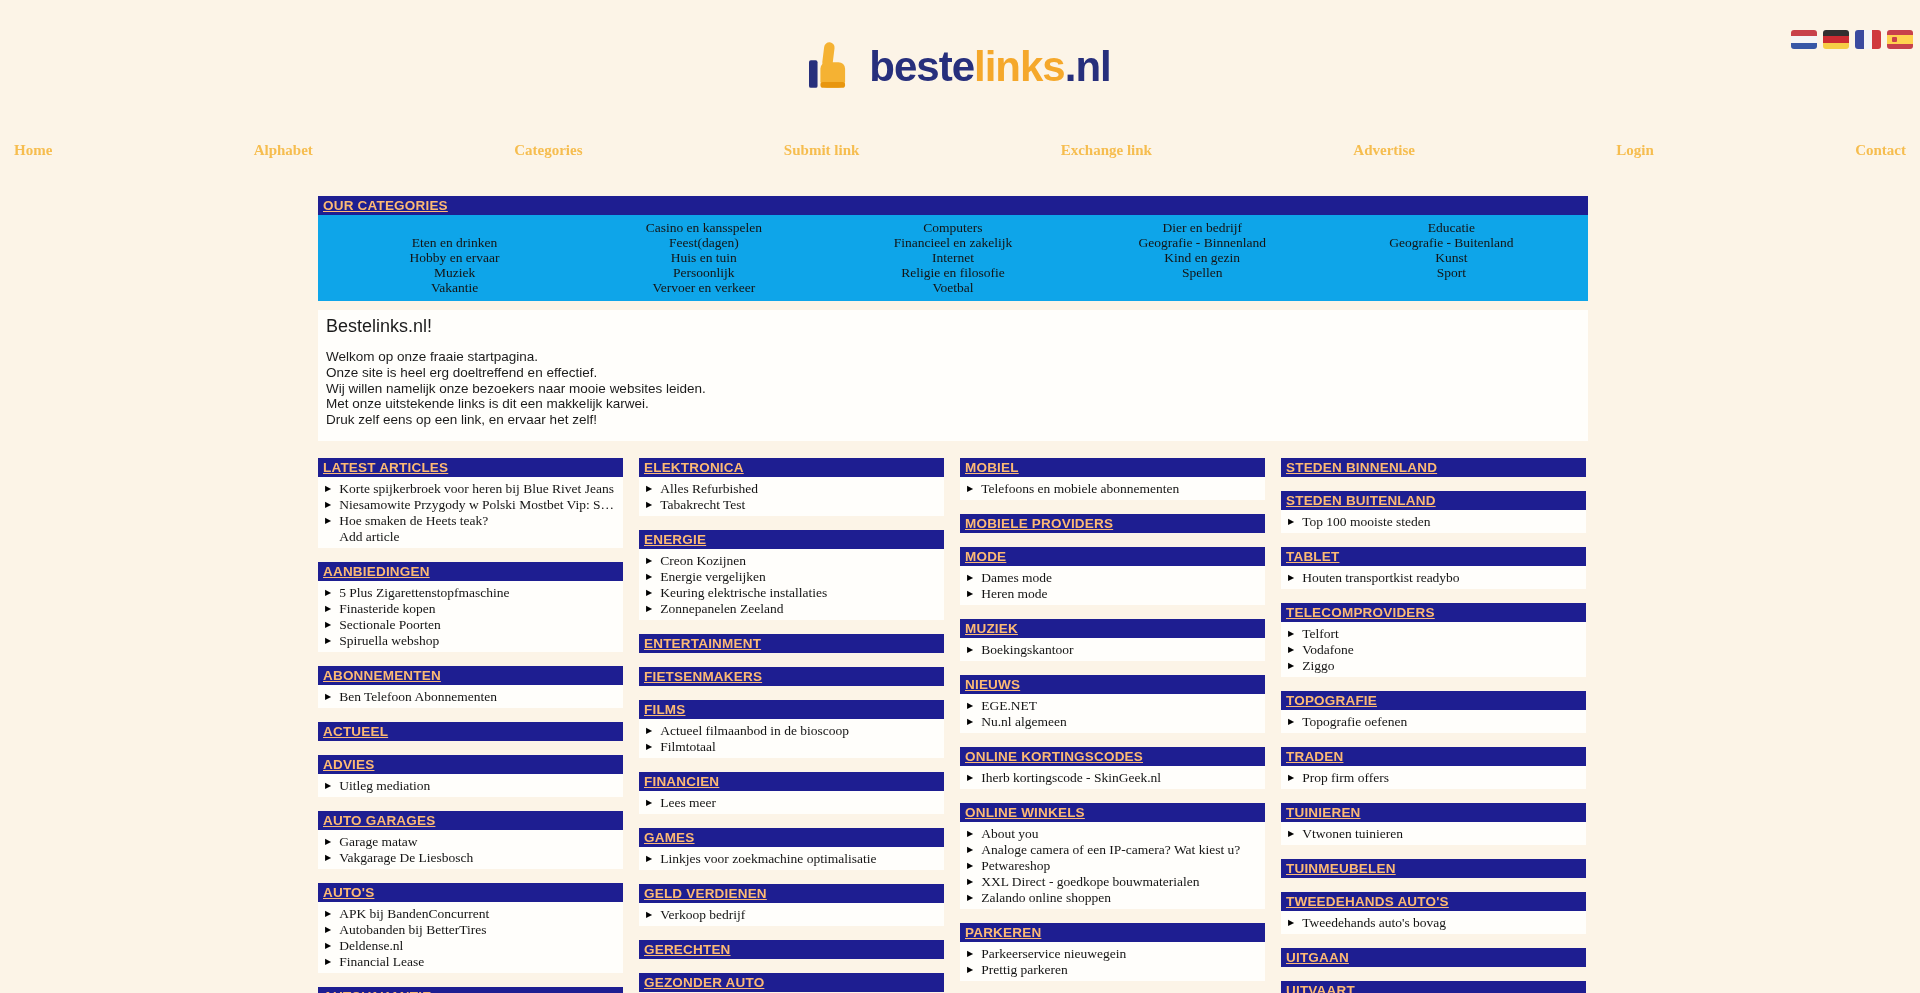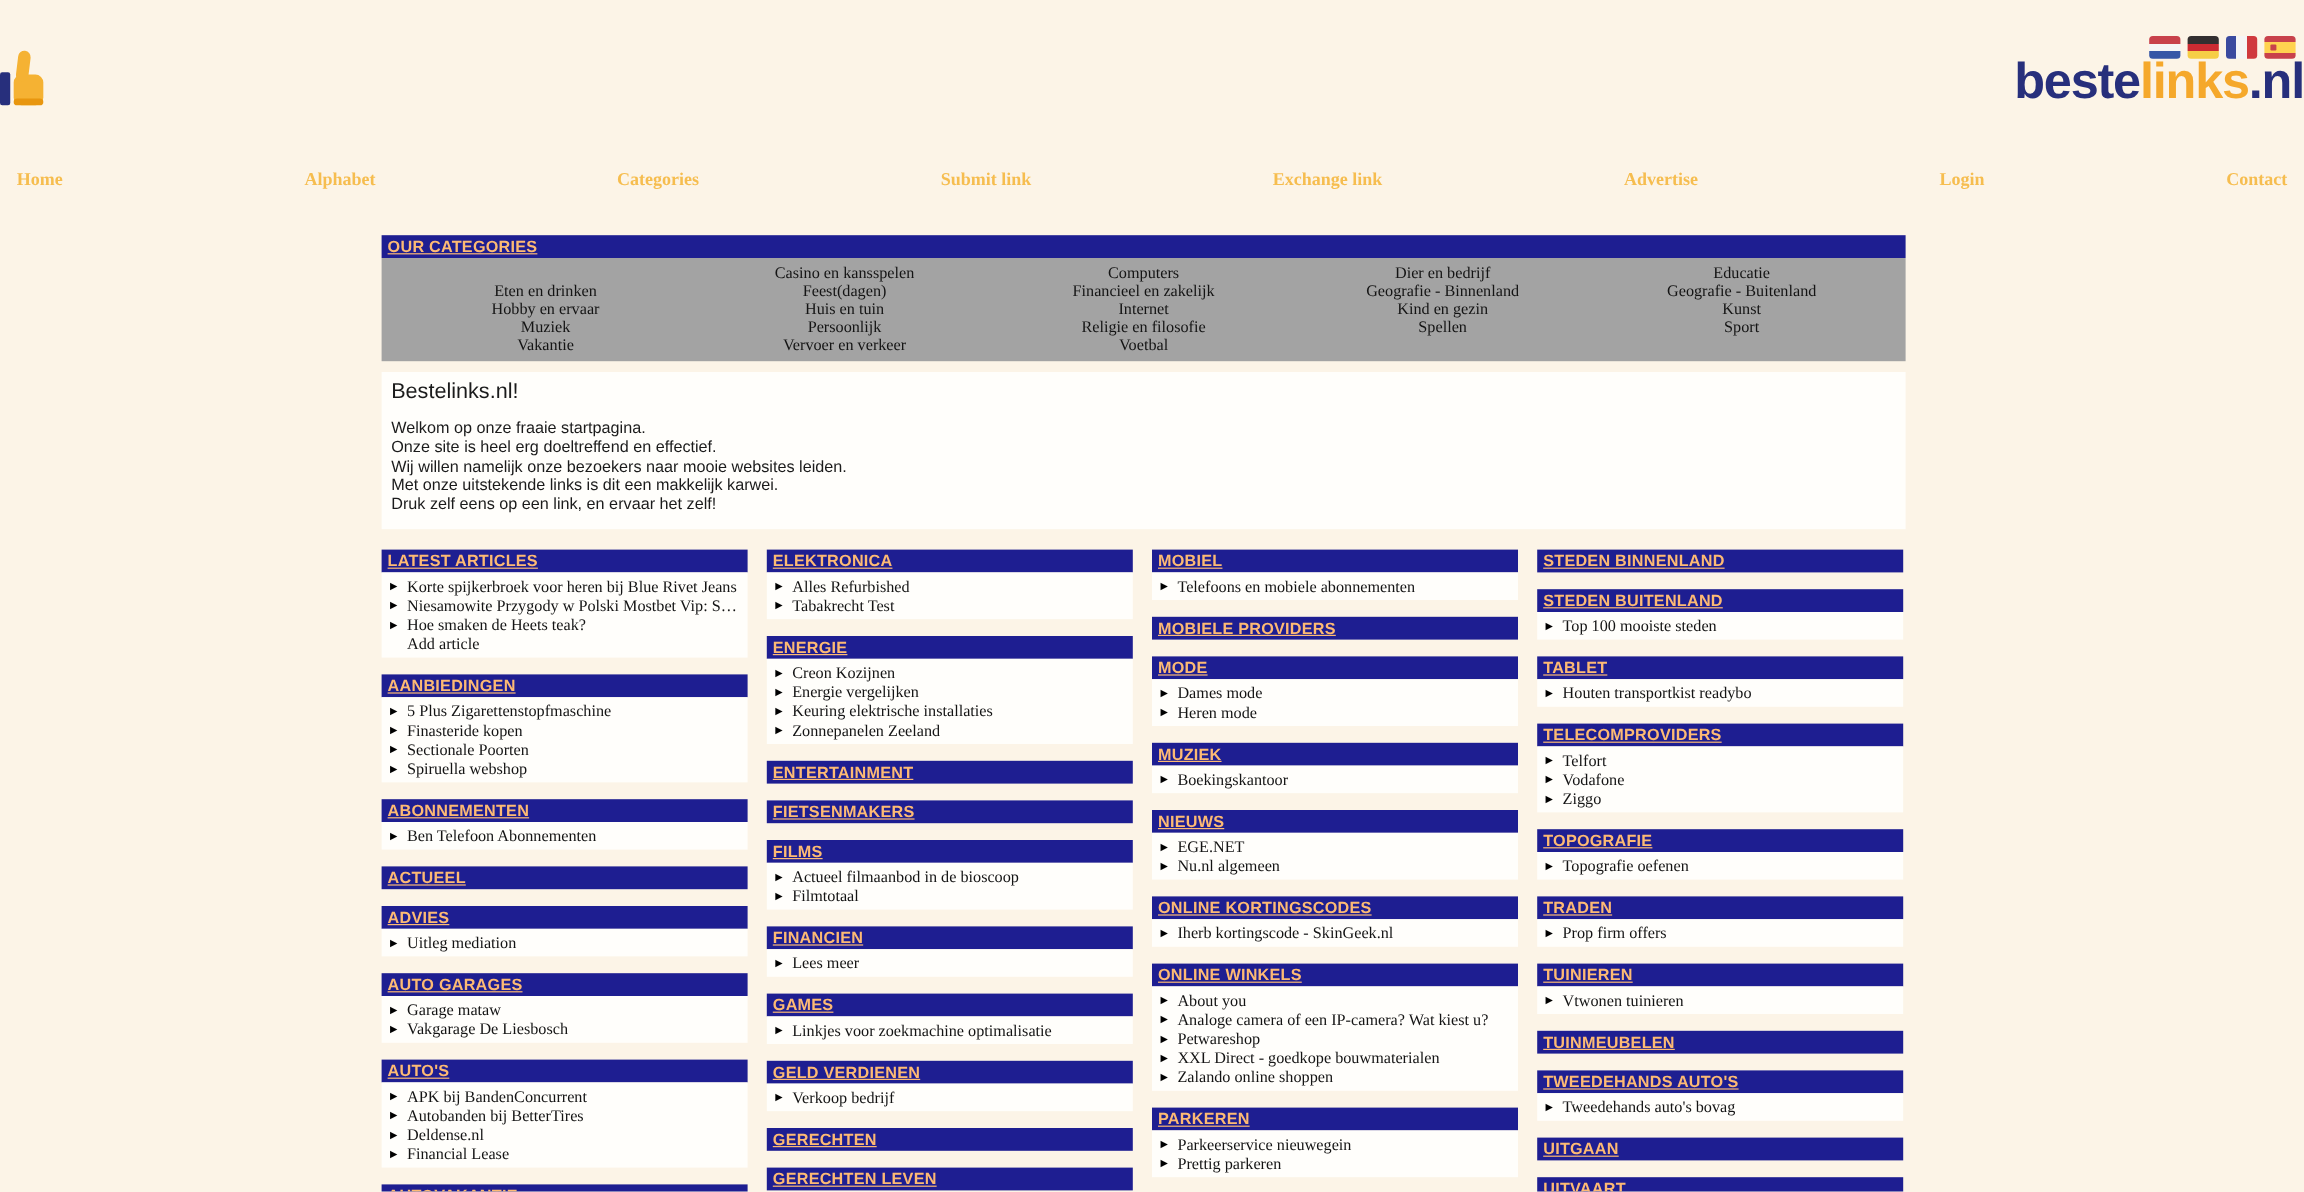--- a/index.html
+++ b/index.html
@@ -10,33 +10,33 @@
   }
   
   .flags{position:absolute;top:30px;right:7px;display:flex;gap:6px;}
   .flag{width:26px;height:19px;border-radius:3px;display:block;position:relative;overflow:hidden;}
   .flag-netherlands{background:linear-gradient(to bottom,#c8414b 0 33%,#f5f5f5 33% 66%,#3757a6 66% 100%);}
   .flag-germany{background:linear-gradient(to bottom,#332f30 0 33%,#cc2b32 33% 66%,#f6ce46 66% 100%);}
   .flag-france{background:linear-gradient(to right,#3a4a9f 0 33%,#f5f5f5 33% 66%,#d0393e 66% 100%);}
   .flag-spain{background:linear-gradient(to bottom,#c8414b 0 27%,#ffd250 27% 73%,#c8414b 73% 100%);}
   .flag-spain::after{content:"";position:absolute;left:5px;top:7px;width:5px;height:5px;background:#c8414b;border-radius:1px;}
   
-  .logo{position:absolute;top:40px;left:0;width:100%;display:flex;justify-content:space-between;align-items:center;gap:22px;}
+  .logo{position:absolute;top:40px;left:0;width:100%;display:flex;justify-content:center;align-items:center;gap:22px;}
   .logo-text{font-size:42px;font-weight:bold;letter-spacing:-1px;line-height:52px;}
   .logo-text .p1,.logo-text .p3{color:#272f7c;}
   .logo-text .p2{color:#f5a82b;}
   
   .nav{position:absolute;top:142px;left:0;width:100%;display:flex;justify-content:space-between;}
   .nav a{font-family:"Liberation Serif",serif;font-weight:bold;font-size:15px;color:#f6bd4f;
     text-decoration:none;padding:0 14px;white-space:nowrap;}
   
   .content{position:absolute;left:318px;top:196px;width:1270px;}
   .navybar{background:#1e1e91;padding:3px 5px;font-size:13.5px;line-height:13px;font-weight:bold;
     color:#fdba74;text-decoration:underline;letter-spacing:.2px;}
-  .ourgrid{background:#a3a3a3;display:grid;grid-template-columns:repeat(5,1fr);padding:5px 12px 6px;}
+  .ourgrid{background:#0ea5e9;display:grid;grid-template-columns:repeat(5,1fr);padding:5px 12px 6px;}
   .ourgrid .cell{font-family:"Liberation Serif",serif;font-size:13.5px;line-height:15px;color:#141414;
     text-align:center;height:15px;overflow:hidden;}
   .welcome{background:#fffefb;margin-top:9px;padding:8px 8px 13px;}
   .welcome .wtitle{font-size:18px;color:#1b1b1b;line-height:16px;}
   .welcome .wline{font-size:13.5px;color:#1b1b1b;line-height:15.8px;}
   .welcome .wline:first-of-type{margin-top:15px;}
   
   .cols{display:flex;gap:16px;margin-top:17px;align-items:flex-start;}
   .col{width:305px;flex:0 0 305px;}
   .blk{margin-bottom:14px;}
@@ -306,21 +306,21 @@
             <div class="itm">
     <span class="b">▶</span>
     <span class="t">Verkoop bedrijf</span>
   </div>
           </div>
         </div>
         <div class="blk">
     <div class="navybar blk-h">GERECHTEN</div>
   </div>
         <div class="blk">
-    <div class="navybar blk-h">GERECHTEN LEVEN</div>
+    <div class="navybar blk-h">GEZONDER AUTO</div>
   </div>
       </div>
       <div class="col">
         <div class="blk">
     <div class="navybar blk-h">MOBIEL</div>
   <div class="blk-b">
             <div class="itm">
     <span class="b">▶</span>
     <span class="t">Telefoons en mobiele abonnementen</span>
   </div>

